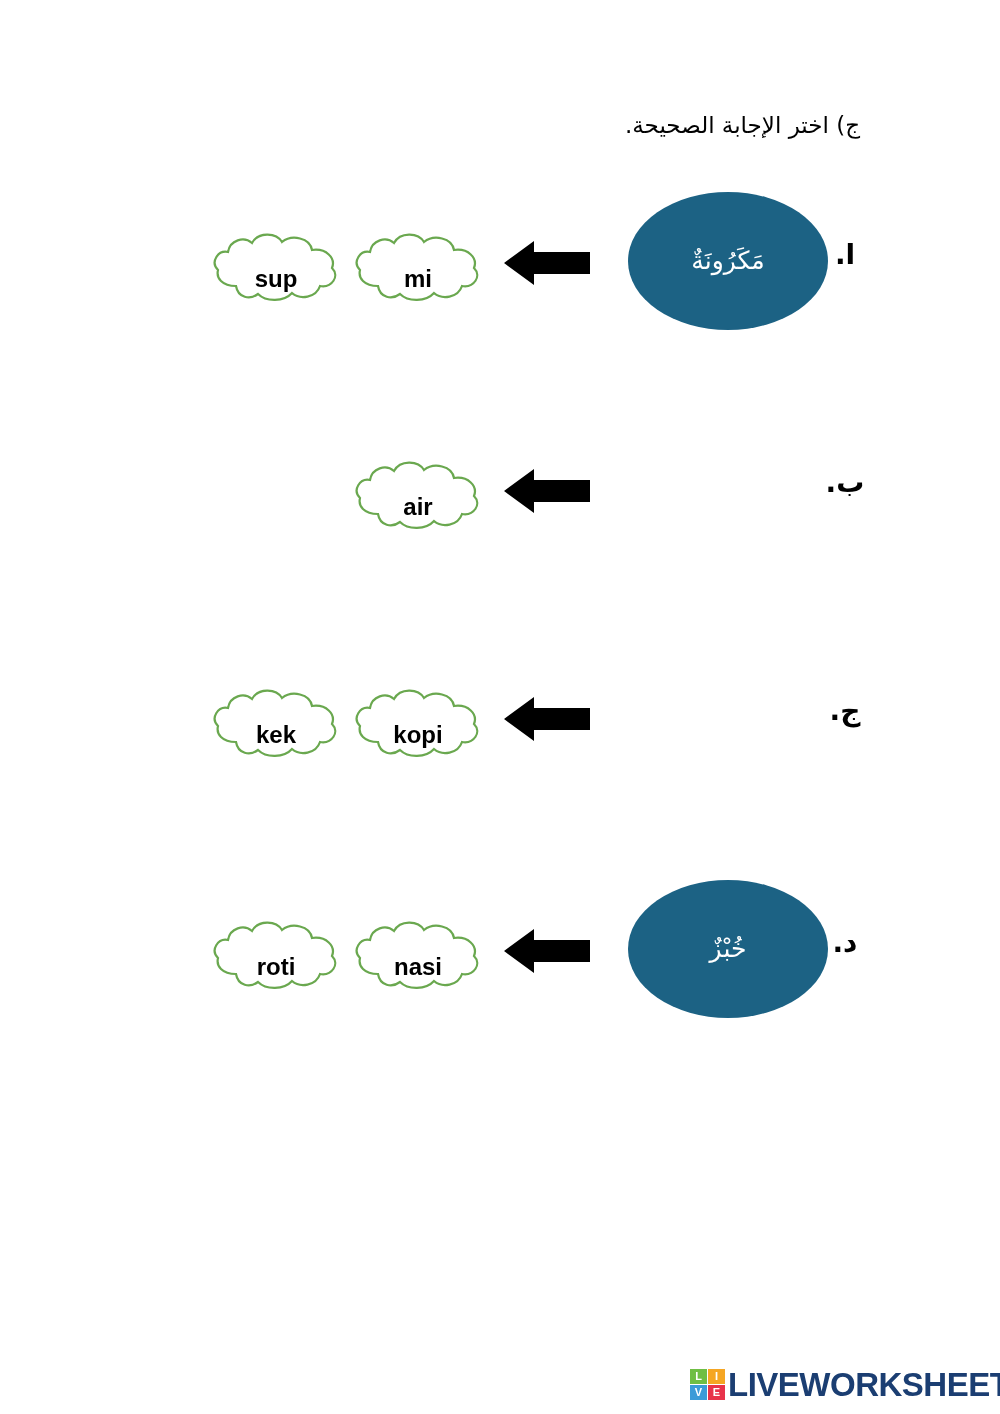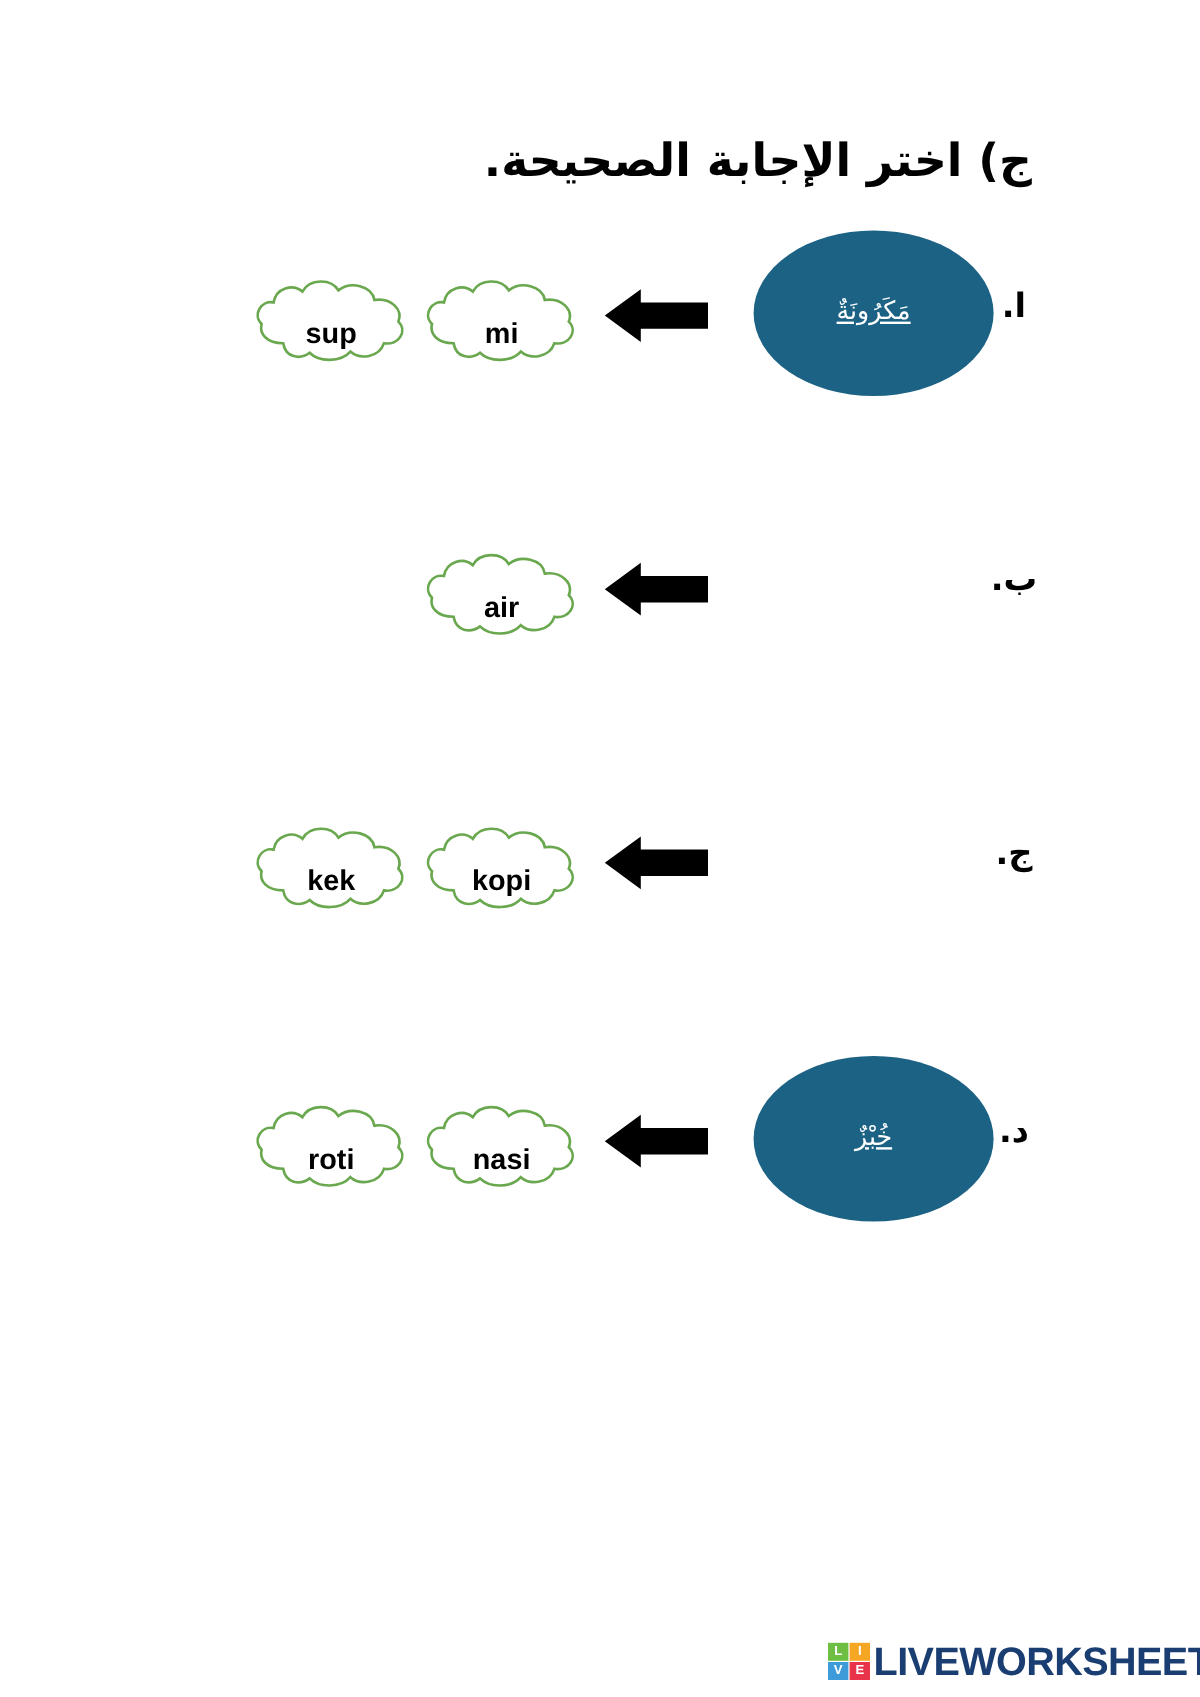--- a/index.html
+++ b/index.html
@@ -25,22 +25,22 @@
 
   
   .heading {
     position: absolute;
     top: 112px;
     right: 140px;
     width: 720px;
     text-align: right;
     direction: rtl;
     font-family: "DejaVu Sans", "Liberation Sans", sans-serif;
-    font-size: 38px;
-    font-weight: bold;
+    font-size: 23px;
+    font-weight: normal;
     color: #000000;
     letter-spacing: 0px;
     line-height: 1.2;
   }
 
   
   .row {
     position: absolute;
     left: 0;
     width: 1000px;
@@ -74,27 +74,26 @@
     height: 138px;
     background: #1C6284;
     border-radius: 50%;
     display: flex;
     align-items: center;
     justify-content: center;
   }
   .oval-text {
     direction: rtl;
     font-family: "DejaVu Sans", "Liberation Sans", sans-serif;
-    font-size: 21px;
+    font-size: 25px;
     font-weight: normal;
     color: #ffffff;
     text-align: right;
     line-height: 1.4;
     padding-bottom: 2px;
-    text-decoration: underline;
   }
 
   
   .arrow {
     position: absolute;
     right: 410px;
     top: 48px;
     width: 86px;
     height: 46px;
   }

